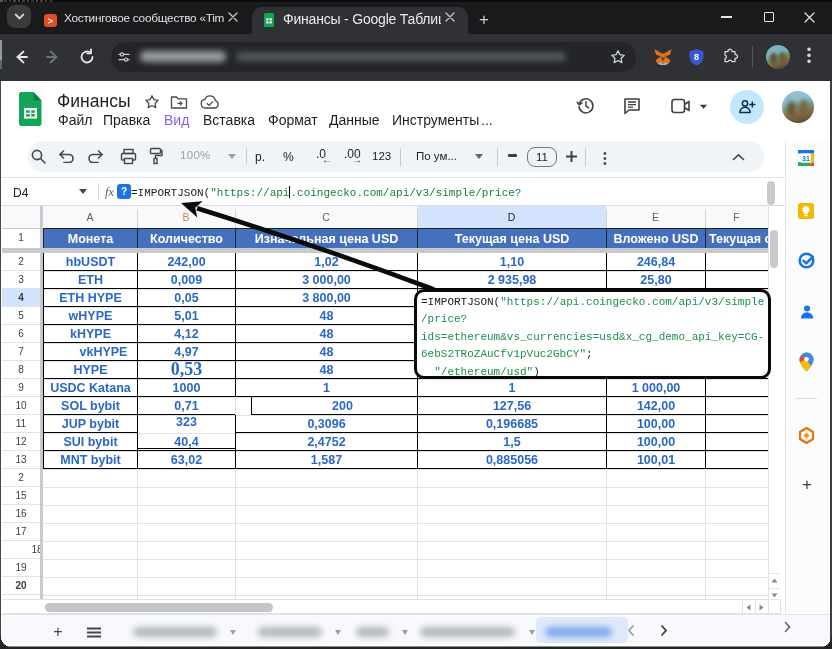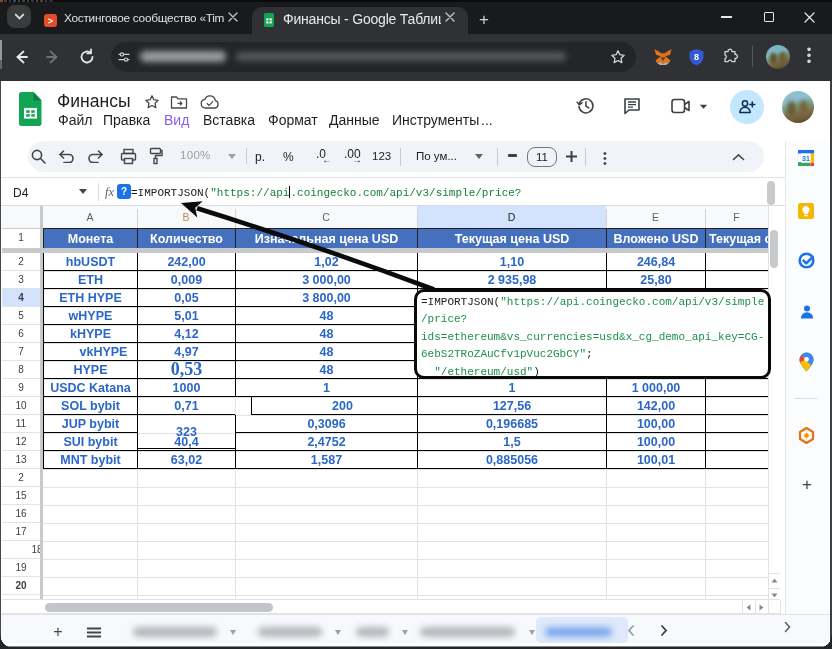--- a/index.html
+++ b/index.html
@@ -492,21 +492,21 @@
 <div style="position:absolute;left:417px;top:397px;width:189px;height:18px;border-left:1px solid #000;border-bottom:1px solid #000;display:flex;align-items:center;justify-content:center;">
     <span style="color:#2b66c9;font-size:12.5px;font-weight:bold;white-space:nowrap;">127,56</span>
   </div>
 <div style="position:absolute;left:606px;top:397px;width:99px;height:18px;border-left:1px solid #000;border-bottom:1px solid #000;display:flex;align-items:center;justify-content:center;">
     <span style="color:#2b66c9;font-size:12.5px;font-weight:bold;white-space:nowrap;">142,00</span>
   </div>
 <div style="position:absolute;left:705px;top:397px;width:63px;height:18px;border-left:1px solid #000;border-bottom:1px solid #000;display:flex;align-items:center;justify-content:center;"></div>
 <div style="position:absolute;left:43px;top:415px;width:94px;height:18px;border-left:1px solid #000;border-bottom:1px solid #000;display:flex;align-items:center;justify-content:center;">
     <span style="color:#2b66c9;font-size:12.5px;font-weight:bold;white-space:nowrap;">JUP bybit</span>
   </div>
-<div style="position:absolute;left:137px;top:415px;width:98px;height:34px;border-left:1px solid #000;border-bottom:1px solid #000;display:flex;align-items:center;justify-content:center;">
+<div style="position:absolute;left:137px;top:415px;width:98px;height:34px;border-left:1px solid #000;border-bottom:1px solid #000;display:flex;align-items:flex-start;justify-content:center;">
     <span style="color:#2b66c9;font-size:12.5px;font-weight:bold;white-space:nowrap;">323</span>
   </div>
 <div style="position:absolute;left:235px;top:415px;width:182px;height:18px;border-left:1px solid #000;border-bottom:1px solid #000;display:flex;align-items:center;justify-content:center;">
     <span style="color:#2b66c9;font-size:12.5px;font-weight:bold;white-space:nowrap;">0,3096</span>
   </div>
 <div style="position:absolute;left:417px;top:415px;width:189px;height:18px;border-left:1px solid #000;border-bottom:1px solid #000;display:flex;align-items:center;justify-content:center;">
     <span style="color:#2b66c9;font-size:12.5px;font-weight:bold;white-space:nowrap;">0,196685</span>
   </div>
 <div style="position:absolute;left:606px;top:415px;width:99px;height:18px;border-left:1px solid #000;border-bottom:1px solid #000;display:flex;align-items:center;justify-content:center;">
     <span style="color:#2b66c9;font-size:12.5px;font-weight:bold;white-space:nowrap;">100,00</span>

